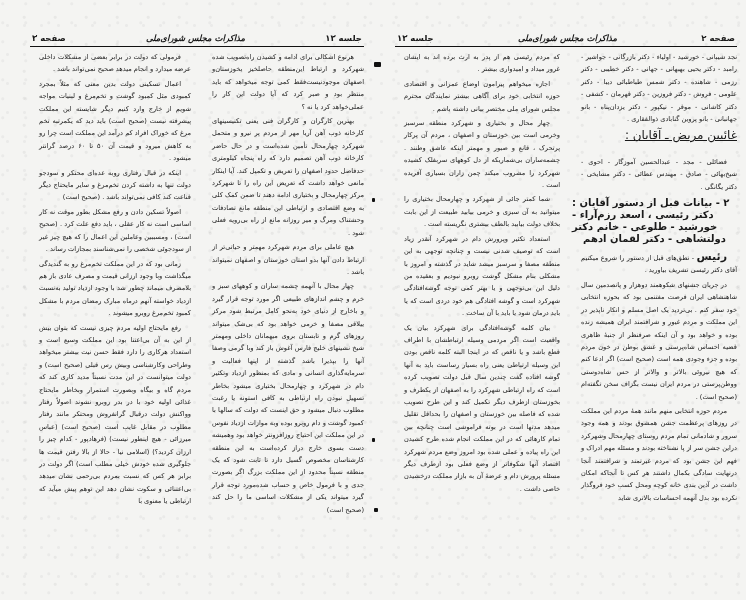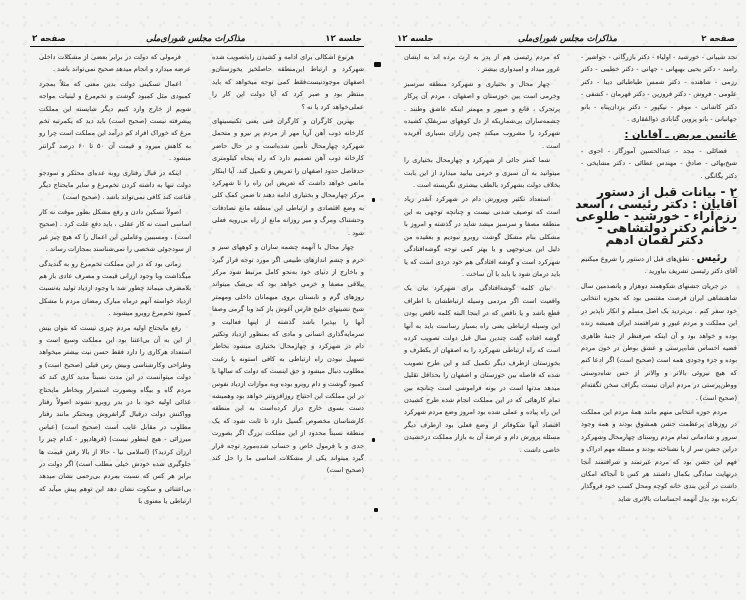--- a/index.html
+++ b/index.html
@@ -41,25 +41,25 @@
     .col {
       flex: 1;
       font-size: 6.6px;
       line-height: 12.4px;
       text-align: justify;
       text-align-last: right;
     }
     .col p { margin: 0 0 2px 9px; text-indent: 10px; }
     .col p.noindent { text-indent: 0; }
     .col .sub {
-      font-weight: bold; text-decoration: underline;
-      font-size: 10px; margin: 4px 0 3px 0; text-indent: 0;
+      font-weight: normal; text-decoration: underline;
+      font-size: 12px; margin: 4px 0 14px 0; text-indent: 0;
     }
     .col .agenda {
-      font-weight: bold; font-size: 12px; text-align: right; text-align-last: center;
+      font-weight: bold; font-size: 10px; text-align: left; text-align-last: center;
       line-height: 12px; margin: 4px 0 6px 0; text-indent: 0;
     }
     .speaker { font-weight: bold; font-size: 11px; }
     .mark {
       position: absolute; background: #111; border-radius: 1px;
     }
   </style>
 </head>
 <body>
 
@@ -68,20 +68,21 @@
 <div class="page left">
   <div class="running-head">
     <span>جلسه ۱۳</span>
     <span class="center">مذاکرات مجلس شورای‌ملی</span>
     <span>صفحه ۳</span>
   </div>
   <div class="cols">
     <div class="col">
       <p>هرنوع اشکالی برای ادامه و کشیدن راه‌تصویب شده شهرکرد و ارتباط این‌منطقه حاصلخیز بخوزستان‌و اصفهان موجودنیست‌فقط کمی توجه میخواهد که باید منتظر بود و صبر کرد که آیا دولت این کار را عملی‌خواهد کرد یا نه ؟</p>
       <p>بهترین کارگران و کارگران فنی یعنی تکنیسینهای کارخانه ذوب آهن آریا مهر از مردم پر نیرو و متحمل شهرکرد چهارمحال تأمین شده‌است و در حال حاضر کارخانه ذوب آهن تصمیم دارد که راه پنجاه کیلومتری حدفاصل حدود اصفهان را تعریض و تکمیل کند. آیا اینکار مانعی خواهد داشت که تعریض این راه را تا شهرکرد مرکز چهارمحال و بختیاری ادامه دهند تا ضمن کمک کلی به وضع اقتصادی و ارتباطی این منطقه مانع تصادفات وحشتناک ومرگ ‌و‌ میر روزانه مانع از راه بی‌رویه فعلی شود .</p>
+      <p>هیچ عاملی برای مردم شهرکرد مهمتر و حیاتی‌تر از ارتباط دادن آنها بدو استان خوزستان و اصفهان نمیتواند باشد .</p>
       <p>چهار محال با آنهمه چشمه ساران و کوههای سبز و خرم و چشم اندازهای طبیعی اگر مورد توجه قرار گیرد و باخارج از دنیای خود به‌نحو کامل مرتبط شود مرکز ییلاقی مصفا و خرمی خواهد بود که بی‌شک میتواند روزهای گرم و تابستان بروی میهمانان داخلی ومهمتر شیخ نشینهای خلیج فارس آغوش باز کند وبا گرمی وصفا آنها را بپذیرا باشد گذشته از اینها فعالیت و سرمایه‌گذاری انسانی و مادی که بمنظور ازدیاد وتکثیر دام در شهرکرد و چهارمحال بختیاری میشود بخاطر تسهیل نبودن راه ارتباطی به کافی استونه یا رغبت مطلوب دنبال میشود و حق اینست که دولت که سالها با کمبود گوشت و دام روبرو بوده وبه موازات ازدیاد نفوس در این مملکت این احتیاج روزافزونتر خواهد بود وهمیشه دست بسوی خارج دراز کرده‌است به این منطقه کارشناسان مخصوص گسیل دارد تا ثابت شود که یک منطقه نسبتاً محدود از این مملکت بزرگ اگر بصورت جدی و با فرمول خاص و حساب شده‌مورد توجه قرار گیرد میتواند یکی از مشکلات اساسی ما را حل کند (صحیح است)</p>
     </div>
     <div class="col">
       <p>فرمولی که دولت در برابر بعضی از مشکلات داخلی عرضه میدارد و انجام میدهد صحیح نمی‌تواند باشد .</p>
       <p>اعمال تسکینی دولت بدین معنی که مثلاً بمجرد کمبودی مثل کمبود گوشت و تخم‌مرغ و لبنیات مواجه شویم از خارج وارد کنیم دیگر شایسته این مملکت پیشرفته نیست (صحیح است) باید دید که یکمرتبه تخم مرغ که خوراک افراد کم درآمد این مملکت است چرا رو به کاهش میرود و قیمت آن ۵۰ تا ۶۰ درصد گرانتر میشود .</p>
       <p>اینکه در قبال رفتاری روبه عده‌ای محتکر و سودجو دولت تنها به داشته کردن تخم‌مرغ و سایر مایحتاج دیگر قناعت کند کافی نمی‌تواند باشد . (صحیح است)</p>
       <p>اصولاً تسکین دادن و رفع مشکل بطور موقت نه کار اساسی است نه کار عقلی ، باید دفع علت کرد . (صحیح است) ، ومسببین وعاملین این اعمال را که هیچ چیز غیر از سودجوئی شخصی را نمی‌شناسند بمجازات رساند .</p>
       <p>زمانی بود که در این مملکت تخم‌مرغ رو به گندیدگی میگذاشت وبا وجود ارزانی قیمت و مصرف عادی باز هم بلامصرف میماند چطور شد با وجود ازدیاد تولید به‌نسبت ازدیاد خواسته آنهم درماه مبارک رمضان مردم با مشکل کمبود تخم‌مرغ روبرو میشوند .</p>
       <p>رفع مایحتاج اولیه مردم چیزی نیست که بتوان بیش از این به آن بی‌اعتنا بود این مملکت وسیع است و استعداد هرکاری را دارد فقط حسن نیت بیشتر میخواهد وطراحی وکارشناسی وبیش رس قبلی (صحیح است) و دولت میتوانست در این مدت نسبتاً مدید کاری کند که مردم گاه و بیگاه وبصورت استمرار وبخاطر مایحتاج غذائی اولیه خود با در بدر روبرو نشوند اصولاً رفتار وواکنش دولت درقبال گرانفروش ومحتکر مانند رفتار مطلوب در مقابل غایب است (صحیح است) (عباس میرزائی - هیچ اینطور نیست) (فرهادپور - کدام چیز را ارزان کردید؟) (اسلامی نیا - حالا از بالا رفتن قیمت ها جلوگیری شده خودش خیلی مطلب است) اگر دولت در برابر هر کس که نسبت بمردم بی‌رحمی نشان میدهد بی‌اعتنائی و سکوت نشان دهد این توهم پیش میآید که ارتباطی یا معنوی با</p>
     </div>
@@ -102,22 +103,23 @@
       <p class="agenda">۲ - بیانات قبل از دستور آقایان : دکتر رئیسی ، اسعد رزم‌آراء - خورشید - طلوعی - خانم دکتر دولتشاهی - دکتر لقمان ادهم</p>
       <p>
         <span class="speaker">رئیس</span>
         <span>- نطق‌های قبل از دستور را شروع میکنیم آقای دکتر رئیسی تشریف بیاورید .</span>
       </p>
       <p>در جریان جشنهای شکوهمند دوهزار و پانصدمین سال شاهنشاهی ایران فرصت مغتنمی بود که بحوزه انتخابی خود سفر کنم . بی‌تردید یک اصل مسلم و انکار ناپذیر در این مملکت و مردم غیور و شرافتمند ایران همیشه زنده بوده و خواهد بود و آن اینکه صرفنظر از جنبهٔ ظاهری قضیه احساس شاه‌پرستی و عشق بوطن در خون مردم بوده و جزء وجودی همه است (صحیح است) اگر ادعا کنم که هیچ نیروئی بالاتر و والاتر از حس شاه‌دوستی ووطن‌پرستی در مردم ایران نیست بگزاف سخن نگفته‌ام (صحیح است) .</p>
       <p>مردم حوزه انتخابی منهم مانند همهٔ مردم این مملکت در روزهای پرعظمت جشن همشوق بودند و همه وجود سرور و شادمانی تمام مردم روستای چهارمحال وشهرکرد دراین جشن سر از پا نشناخته بودند و مسئله مهم ادراک و فهم این جشن بود که مردم غیرتمند و شرافتمند آنجا درنهایت سادگی بکمال داشتند هر کس تا آنجاکه امکان داشت در آذین بندی خانه کوچه ومحل کسب خود فروگذار نکرده بود بدل آنهمه احساسات بالاتری شاید</p>
     </div>
     <div class="col">
       <p class="noindent">که مردم رئیسی هم از پدر به ارث برده اند به ایشان غرور میداد و امیدواری بیشتر .</p>
+      <p>اجازه میخواهم پیرامون اوضاع عمرانی و اقتصادی حوزه انتخابی خود برای آگاهی بیشتر نمایندگان محترم مجلس شورای ملی مختصر بیانی داشته باشم .</p>
       <p>چهار محال و بختیاری و شهرکرد منطقه سرسبز وخرمی است بین خوزستان و اصفهان ، مردم آن پرکار پرتحرک ، قانع و صبور و مهمتر اینکه عاشق وطنند . چشمه‌ساران بی‌شماریکه از دل کوههای سربفلک کشیده شهرکرد را مشروب میکند چمن زاران بسیاری آفریده است .</p>
-      <p>شما کمتر جائی از شهرکرد و چهارمحال بختیاری را میتوانید به آن سبزی و خرمی بیابید میدارد از این بابت بخلاف دولت بشهرکرد بالطف بیشتری نگریسته است .</p>
+      <p>شما کمتر جائی از شهرکرد و چهارمحال بختیاری را میتوانید به آن سبزی و خرمی بیابید طبیعت از این بابت بخلاف دولت بیابید بالطف بیشتری نگریسته است .</p>
       <p>استعداد تکثیر وپرورش دام در شهرکرد آنقدر زیاد است که توصیف شدنی نیست و چنانچه توجهی به این منطقه مصفا و سرسبز میشد شاید در گذشته و امروز با مشکلی بنام مشکل گوشت روبرو نبودیم و بعقیده من دلیل این بی‌توجهی و یا بهتر کمی توجه گوشه‌افتادگی شهرکرد است و گوشه افتادگی هم خود دردی است که یا باید درمان شود یا باید با آن ساخت .</p>
       <p>بیان کلمه گوشه‌افتادگی برای شهرکرد بیان یک واقعیت است اگر مردمی وسیله ارتباطشان با اطراف قطع باشد و یا ناقص که در اینجا البته کلمه ناقص بودن این وسیله ارتباطی یعنی راه بسیار رساست باید به آنها گوشه افتاده گفت چندین سال قبل دولت تصویب کرده است که راه ارتباطی شهرکرد را به اصفهان از یکطرف و بخوزستان ازطرف دیگر تکمیل کند و این طرح تصویب شده که فاصله بین خوزستان و اصفهان را بحداقل تقلیل میدهد مدتها است در بوته فراموشی است چنانچه بین تمام کارهائی که در این مملکت انجام شده طرح کشیدن این راه پیاده و عملی شده بود امروز وضع مردم شهرکرد اقتصاد آنها شکوفاتر از وضع فعلی بود ازطرف دیگر مسئله پرورش دام و عرضهٔ آن به بازار مملکت درخشیدن خاصی داشت .</p>
     </div>
   </div>
 </div>
 
 <div class="mark" style="left:374px; top:62px; width:7px; height:5px;"></div>
 <div class="mark" style="left:372px; top:198px; width:3px; height:4px;"></div>
 <div class="mark" style="left:372px; top:438px; width:3px; height:4px;"></div>
 <div class="mark" style="left:374px; top:508px; width:4px; height:4px;"></div>

